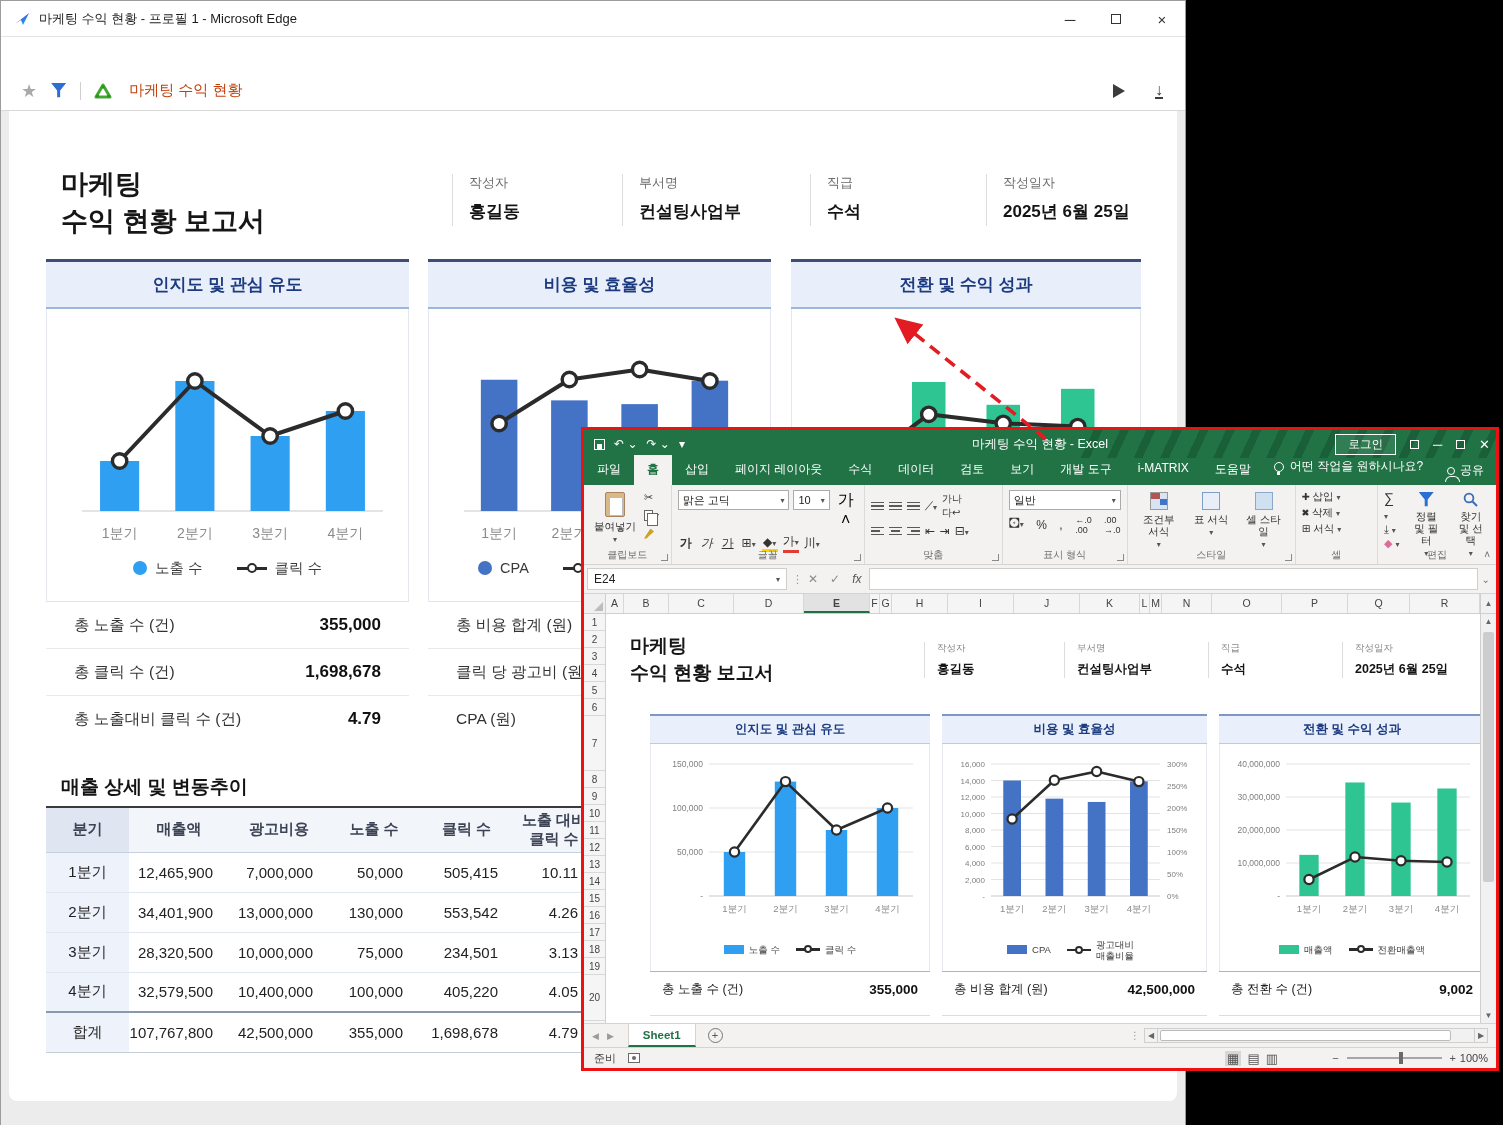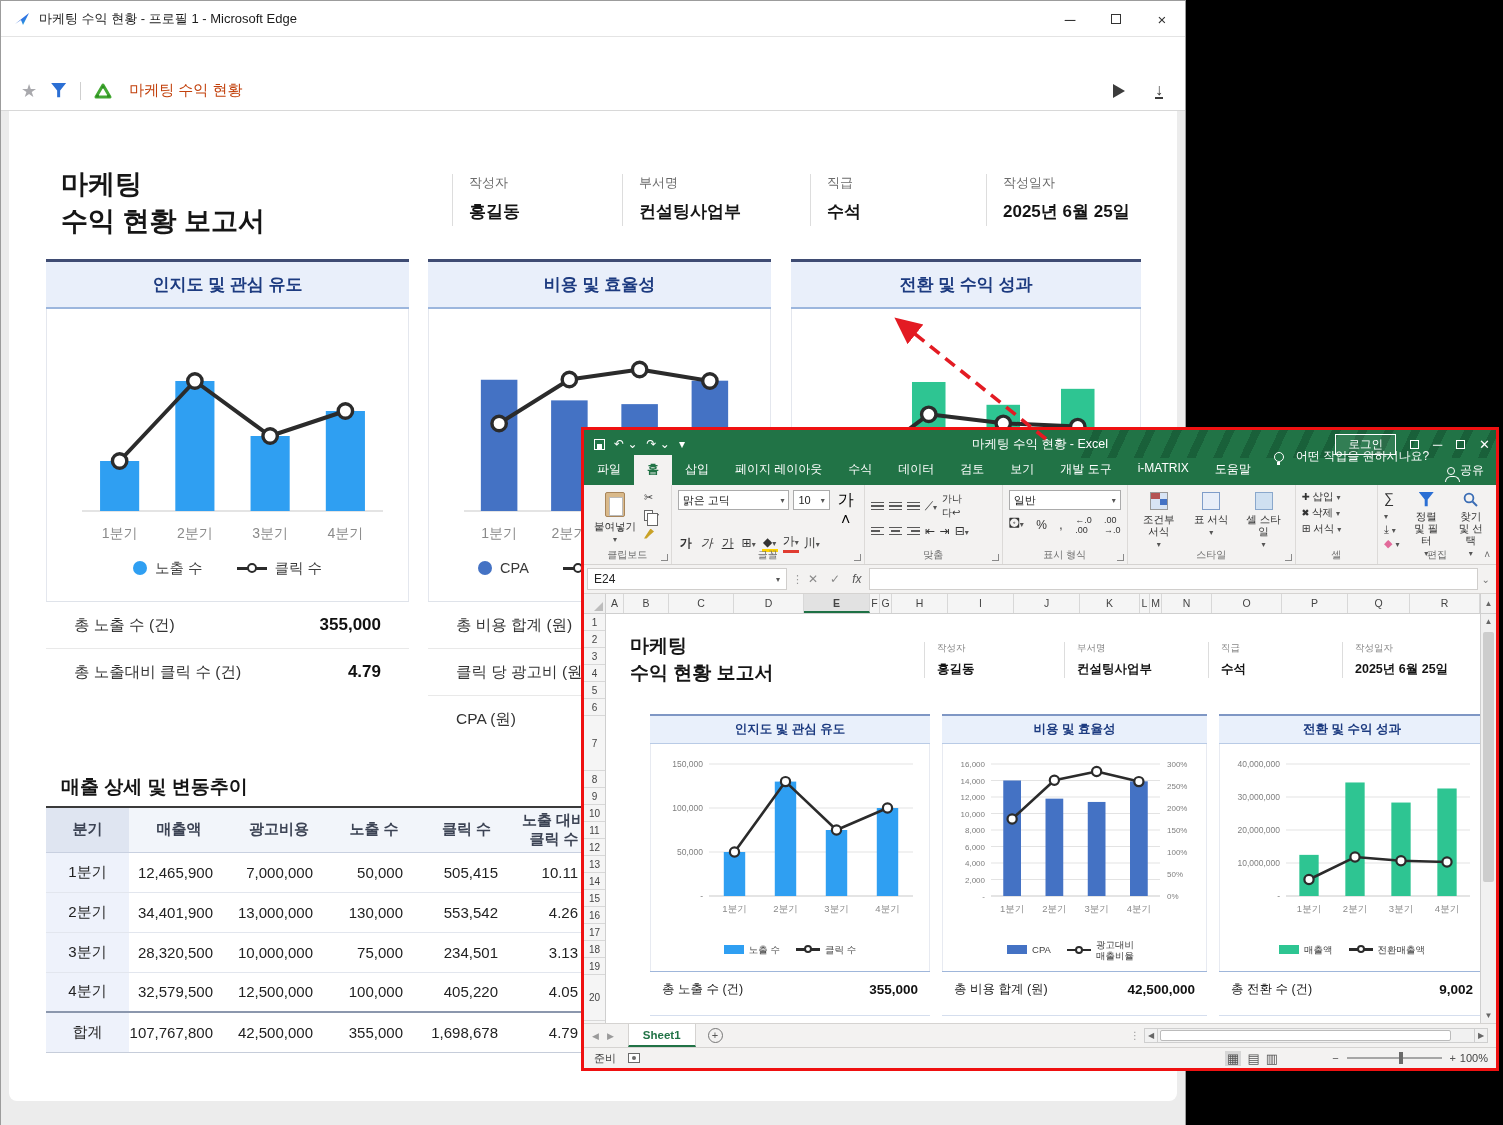--- a/index.html
+++ b/index.html
@@ -68,21 +68,21 @@
 .saveicon{position:relative;width:11px;height:11px;border:1.5px solid #fff}
 .saveicon:before{content:"";position:absolute;left:2px;top:4px;width:5px;height:5px;background:#fff}
 .x-title{position:absolute;left:0;right:0;text-align:center;font-size:12.5px;color:#fff;z-index:2}
 .x-tb-right{position:absolute;right:6px;display:flex;align-items:center;gap:14px;z-index:3}
 .login{border:1.5px solid #fff;font-size:11.5px;padding:2px 12px;color:#fff;background:rgba(255,255,255,.08)}
 .x-wc{font-size:13px;color:#fff}
 .x-maxbox{width:9px;height:9px;border:1.2px solid #fff;display:inline-block}
 .x-tabs{position:absolute;left:0;top:28px;width:100%;height:27px;background:#217346;display:flex;align-items:flex-end;color:#fff}
 .x-tab{font-size:12px;padding:6px 13px 7px;cursor:default}
 .x-tab.active{background:#f3f2f1;color:#217346;font-weight:700}
-.tellme{display:flex;align-items:center;gap:12px;font-size:12px;margin-left:10px;padding-bottom:20px}
+.tellme{display:flex;align-items:center;gap:6px;font-size:12px;margin-left:10px;padding-bottom:10px}
 .bulb{width:10px;height:10px;border:1.4px solid #fff;border-radius:50%;position:relative}
 .bulb:after{content:"";position:absolute;left:2.5px;top:9px;width:3px;height:3px;background:#fff}
 .share{position:absolute;right:12px;bottom:6px;font-size:12px;display:flex;gap:5px;align-items:center}
 .person{width:8px;height:8px;border:1.3px solid #fff;border-radius:50%;position:relative}
 .person:after{content:"";position:absolute;left:-3px;top:8px;width:13px;height:5px;border:1.3px solid #fff;border-bottom:none;border-radius:6px 6px 0 0}
 
 .x-ribbon{position:absolute;left:0;top:55px;width:100%;height:80px;background:#f3f2f1;border-bottom:1px solid #d5d3d1;display:flex}
 .rgroup{position:relative;height:100%;border-right:1px solid #dcdad8;padding:5px 6px 16px}
 .rgroup .glabel{position:absolute;bottom:2px;left:0;right:0;text-align:center;font-size:10px;color:#6d6d6d}
 .rgroup .launcher{position:absolute;right:3px;bottom:3px;width:7px;height:7px;border-right:1.3px solid #8a8a8a;border-bottom:1.3px solid #8a8a8a}
@@ -267,20 +267,24 @@
                     <i></i>
                     <b></b>
                   </span>
                   <span class="lg-label">클릭 수</span>
                 </span>
               </div></div>
             <div style="position: absolute; left: 37px; top: 490px; width: 363px;">
               <div class="b-stat">
                 <span class="b-stat-label">총 노출 수 (건)</span>
                 <span class="b-stat-value">355,000</span>
+              </div>
+              <div class="b-stat">
+                <span class="b-stat-label">총 클릭 수 (건)</span>
+                <span class="b-stat-value">1,698,678</span>
               </div>
               <div class="b-stat">
                 <span class="b-stat-label">총 노출대비 클릭 수 (건)</span>
                 <span class="b-stat-value">4.79</span>
               </div>
             </div>
             <div class="b-card-header" style="left: 419px; top: 148px; width: 343px;">비용 및 효율성</div>
             <div class="b-card-body" style="left: 419px; top: 198px; width: 343px; height: 292px;"><svg width="341" height="240">
                 <line x1="35" x2="316" y1="202" y2="202" stroke="#c9c9c9" stroke-width="1.2"></line>
                 <rect x="51.86" y="70.75" width="36.53" height="131.25" fill="#4472c4"></rect>
@@ -386,21 +390,21 @@
                 <td class="first">3분기</td>
                 <td>28,320,500</td>
                 <td>10,000,000</td>
                 <td>75,000</td>
                 <td>234,501</td>
                 <td>3.13</td>
               </tr>
               <tr>
                 <td class="first">4분기</td>
                 <td>32,579,500</td>
-                <td>12,500,000</td>
+                <td>10,400,000</td>
                 <td>100,000</td>
                 <td>405,220</td>
                 <td>4.05</td>
               </tr>
               <tr class="total">
                 <td class="first">합계</td>
                 <td>107,767,800</td>
                 <td>42,500,000</td>
                 <td>355,000</td>
                 <td>1,698,678</td>

